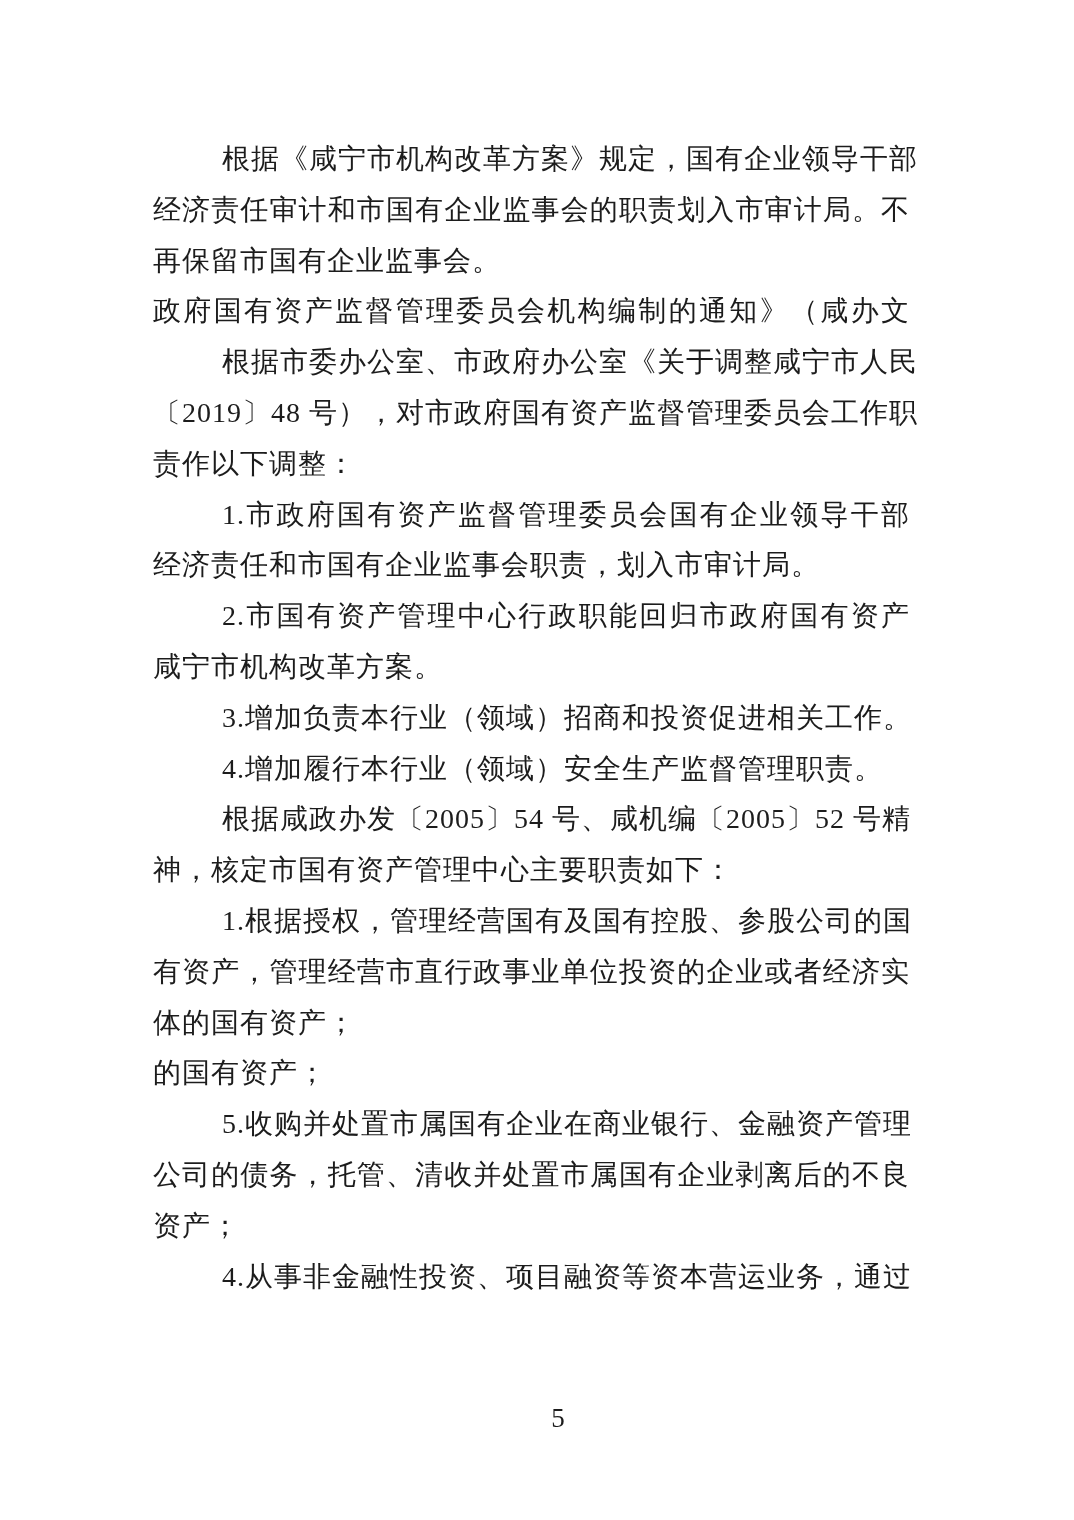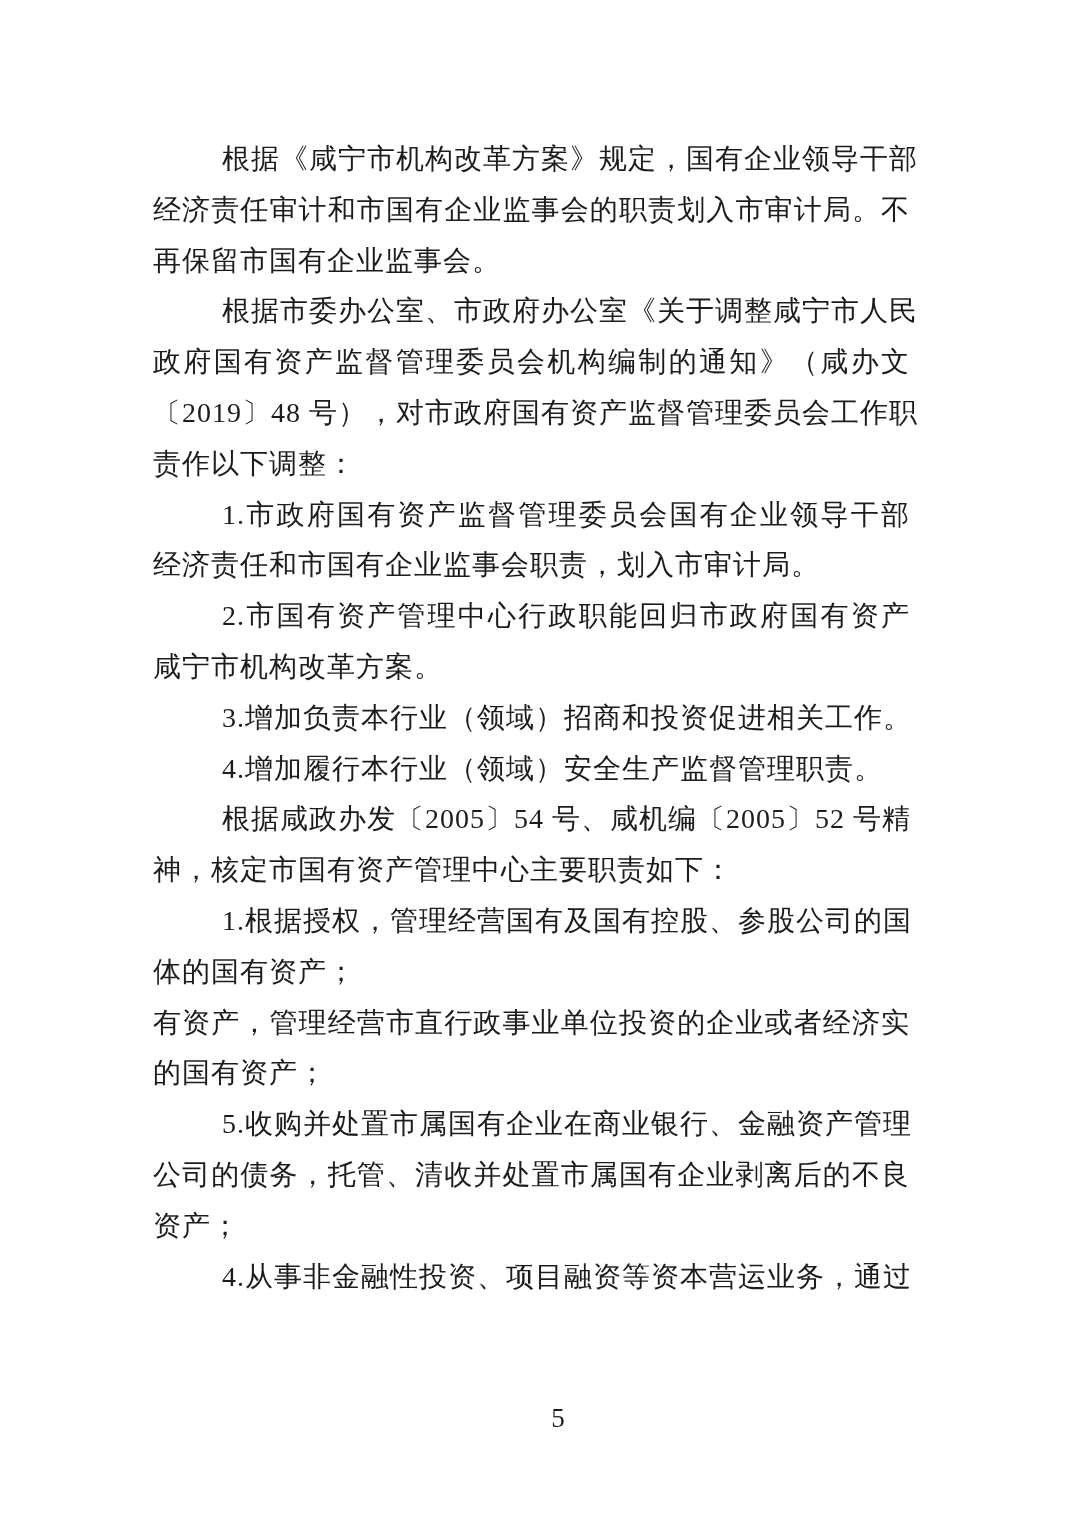--- a/index.html
+++ b/index.html
@@ -48,35 +48,35 @@
   }
 </style>
 </head>
 <body>
 
 <div class="page" style="background: rgb(255, 255, 255); color: rgb(28, 28, 28); padding-left: 42px;">
   <div class="content">
     <div class="line indent">根据《咸宁市机构改革方案》规定，国有企业领导干部</div>
   <div class="line">经济责任审计和市国有企业监事会的职责划入市审计局。不</div>
       <div class="line para-end">再保留市国有企业监事会。</div>
+      <div class="line">政府国有资产监督管理委员会机构编制的通知》（咸办文</div>
       <div class="line indent">根据市委办公室、市政府办公室《关于调整咸宁市人民</div>
-      <div class="line">政府国有资产监督管理委员会机构编制的通知》（咸办文</div>
       <div class="line">〔2019〕48 号），对市政府国有资产监督管理委员会工作职</div>
       <div class="line para-end">责作以下调整：</div>
       <div class="line indent">1.市政府国有资产监督管理委员会国有企业领导干部</div>
       <div class="line para-end">经济责任和市国有企业监事会职责，划入市审计局。</div>
       <div class="line indent">2.市国有资产管理中心行政职能回归市政府国有资产</div>
       <div class="line para-end">咸宁市机构改革方案。</div>
       <div class="line indent">3.增加负责本行业（领域）招商和投资促进相关工作。</div>
       <div class="line indent para-end">4.增加履行本行业（领域）安全生产监督管理职责。</div>
       <div class="line indent">根据咸政办发〔2005〕54 号、咸机编〔2005〕52 号精</div>
       <div class="line para-end">神，核定市国有资产管理中心主要职责如下：</div>
       <div class="line indent">1.根据授权，管理经营国有及国有控股、参股公司的国</div>
+      <div class="line">有资产，管理经营市直行政事业单位投资的企业或者经济实</div>
       <div class="line para-end">体的国有资产；</div>
-      <div class="line">有资产，管理经营市直行政事业单位投资的企业或者经济实</div>
       <div class="line para-end">的国有资产；</div>
       <div class="line indent">5.收购并处置市属国有企业在商业银行、金融资产管理</div>
       <div class="line">公司的债务，托管、清收并处置市属国有企业剥离后的不良</div>
       <div class="line para-end">资产；</div>
       <div class="line indent">4.从事非金融性投资、项目融资等资本营运业务，通过</div>
     </div>
   <div class="page-number">5</div>
 </div>
 
 </body></html>

